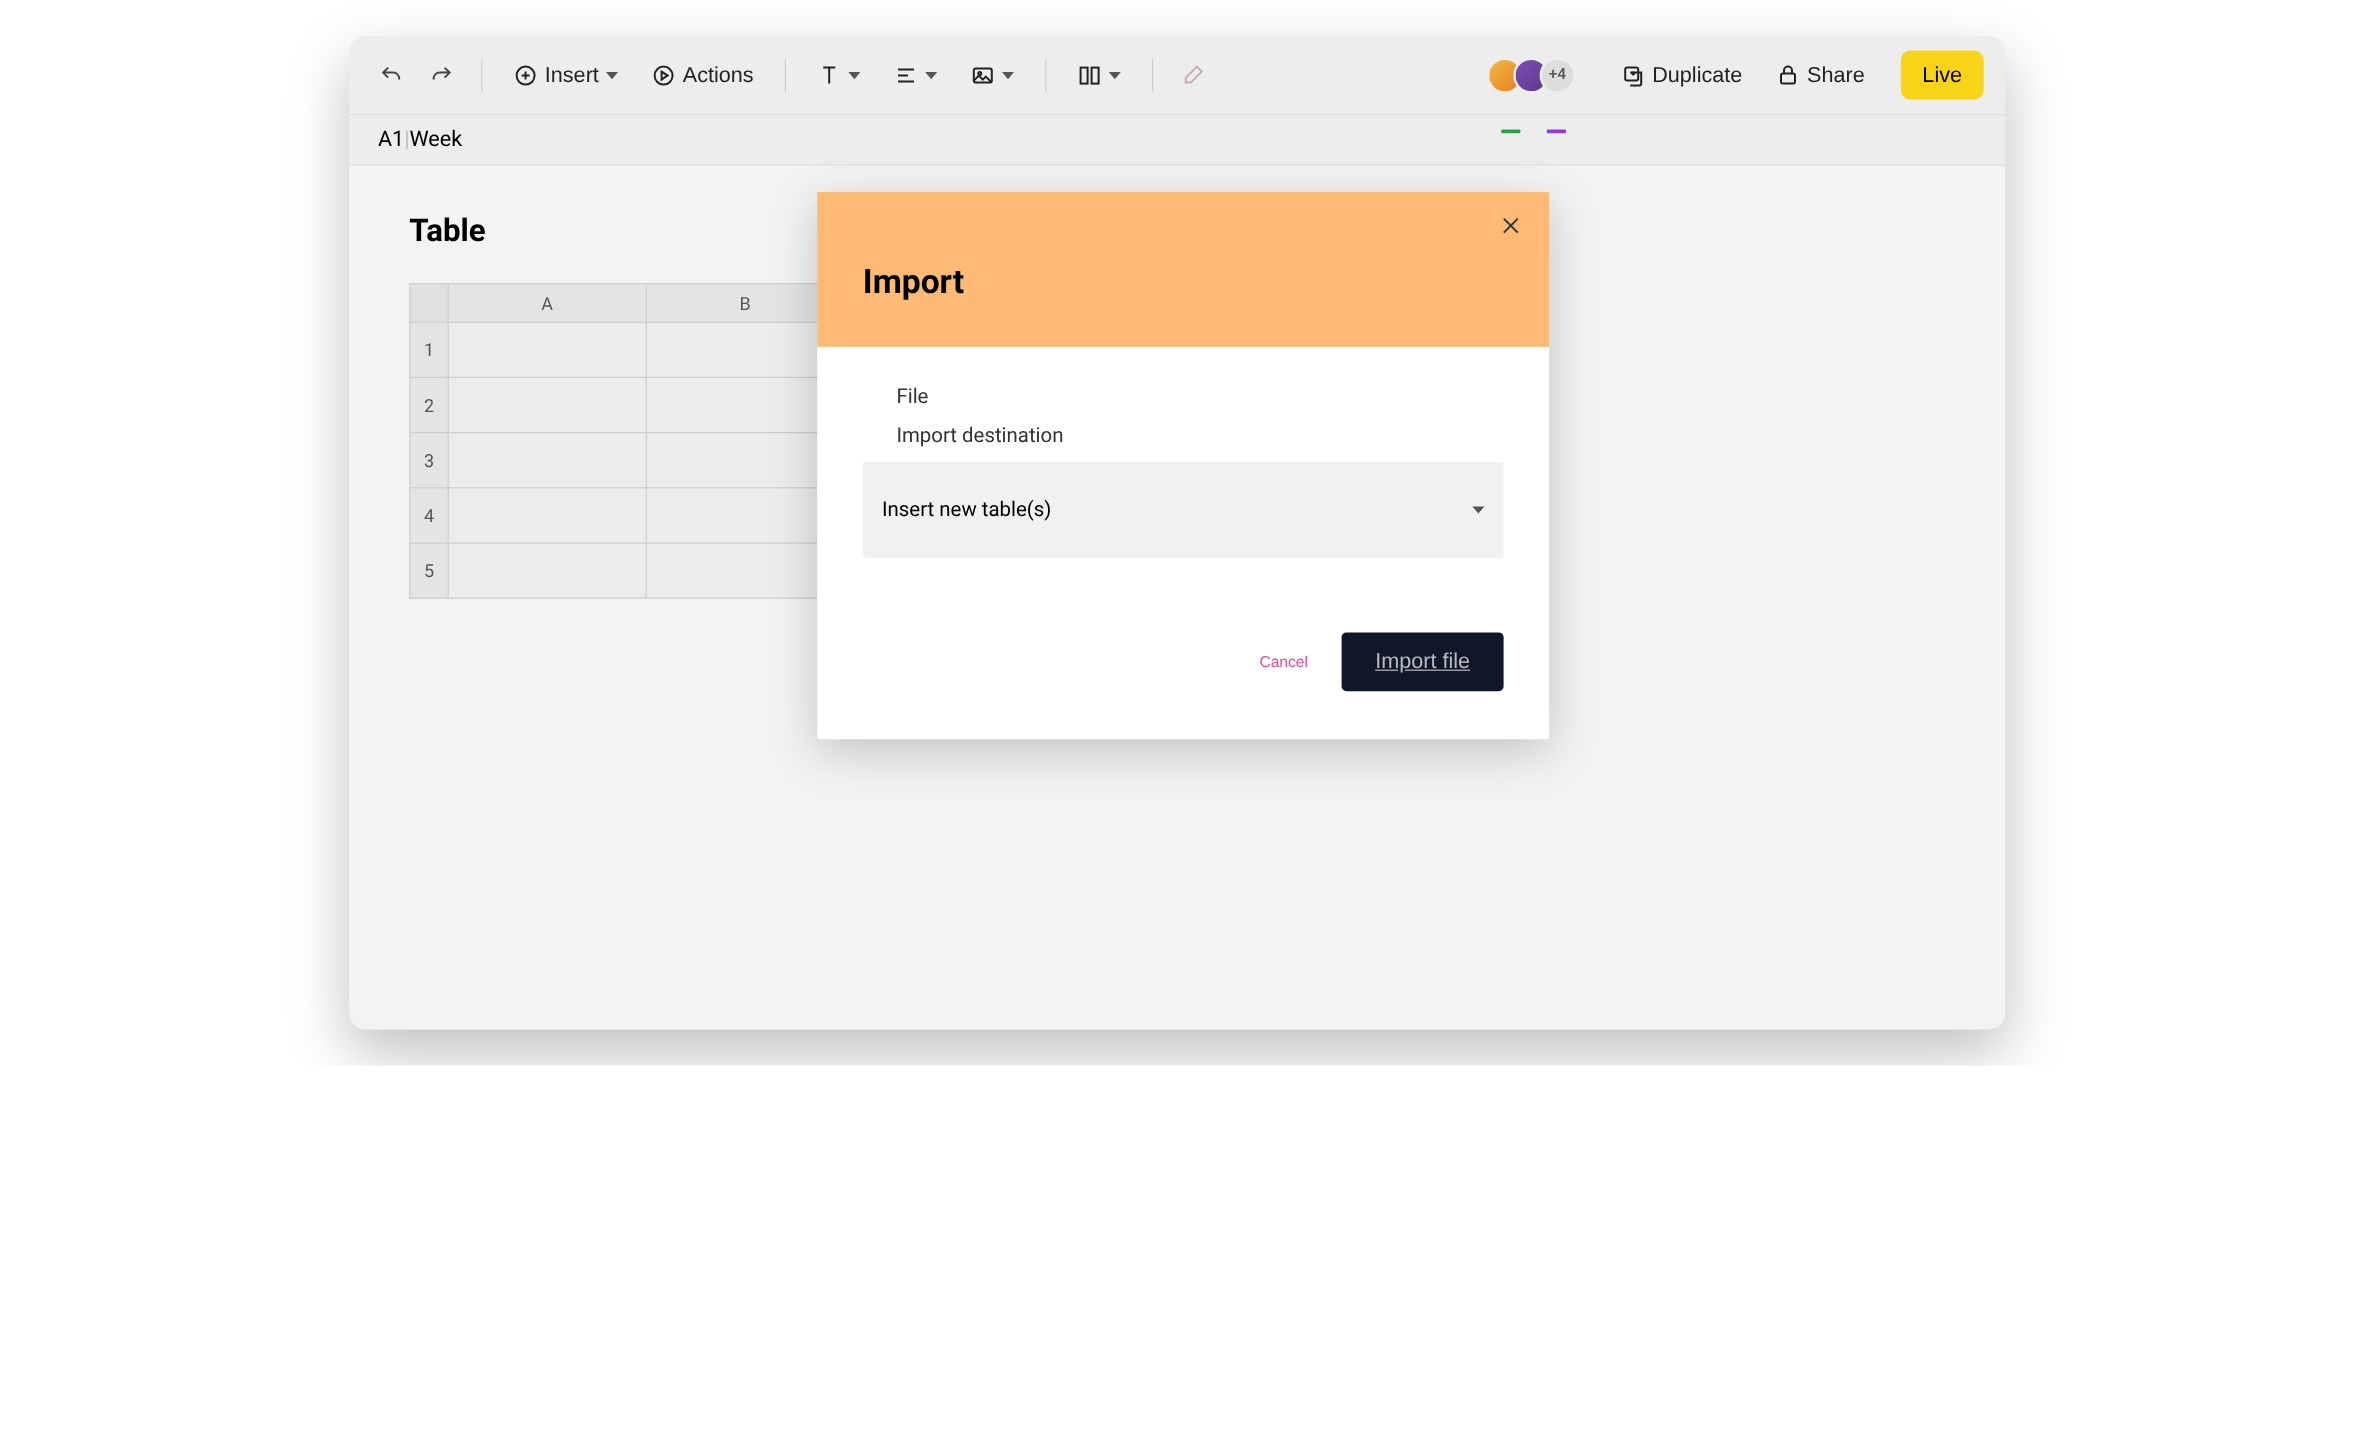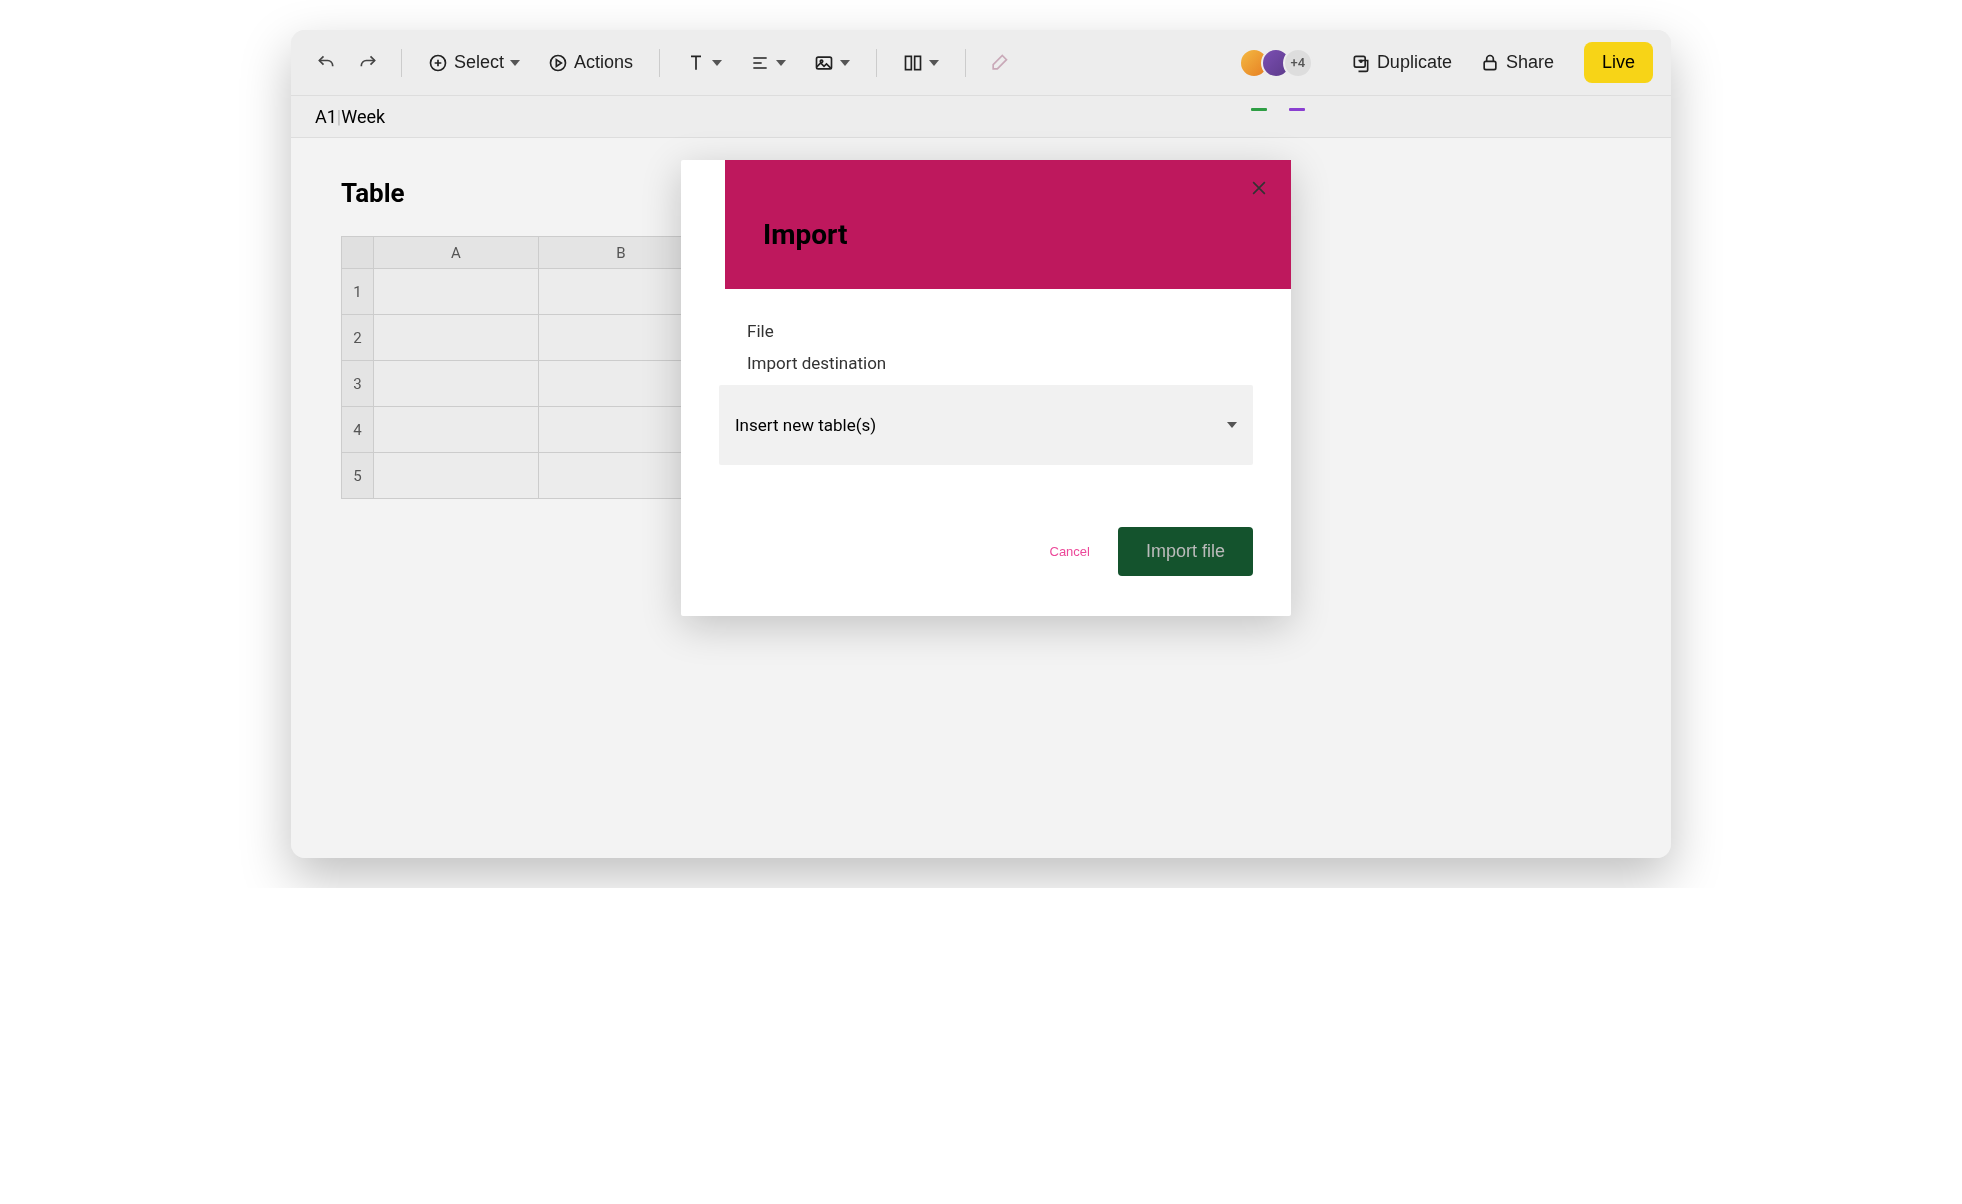--- a/index.html
+++ b/index.html
@@ -128,24 +128,23 @@
     .modal {
       position: absolute;
       top: 130px;
       left: 390px;
       width: 610px;
       background: #fff;
       border-radius: 2px;
       box-shadow: 0 10px 40px rgba(0,0,0,0.2);
     }
     .modal-header {
-      background: #be185d;
+      background: #fdba74;
       padding: 20px 38px 38px 38px;
       position: relative;
-      margin-left: 44px;
     }
     .modal-close {
       position: absolute;
       top: 18px;
       right: 22px;
       background: none;
       border: none;
       cursor: pointer;
       color: #333;
     }
@@ -215,27 +214,28 @@
       padding: 30px 38px 40px;
     }
     .cancel-btn {
       background: none;
       border: none;
       font-size: 13px;
       cursor: pointer;
       color: #ec4899;
     }
     .import-file-btn {
-      background: #14532d;
+      background: #0f172a;
       border: none;
       color: #bbb;
       font-size: 18px;
       padding: 14px 28px;
       border-radius: 4px;
       cursor: not-allowed;
+      text-decoration: underline;
     }
     .chevron-down {
       width: 0; height: 0;
       border-left: 5px solid transparent;
       border-right: 5px solid transparent;
       border-top: 6px solid #555;
       display: inline-block;
     }
     .presence-bar {
       position: absolute;
@@ -265,21 +265,21 @@
           <path d="M15 14l5-5-5-5"></path>
           <path d="M20 9H10a6 6 0 00-6 6v1"></path>
         </svg>
     </button>
     <div class="divider"></div>
     <button class="toolbar-btn">
       <svg width="20" height="20" viewBox="0 0 24 24" fill="none" stroke="currentColor" stroke-width="2">
           <circle cx="12" cy="12" r="9"></circle>
           <path d="M12 8v8M8 12h8"></path>
         </svg>
-      <span>Select</span>
+      <span>Insert</span>
       <span class="chevron-down"></span>
     </button>
     <button class="toolbar-btn">
       <svg width="20" height="20" viewBox="0 0 24 24" fill="none" stroke="currentColor" stroke-width="2">
           <circle cx="12" cy="12" r="9"></circle>
           <path d="M10 8l6 4-6 4V8z"></path>
         </svg>
       <span>Actions</span>
     </button>
     <div class="divider"></div>

